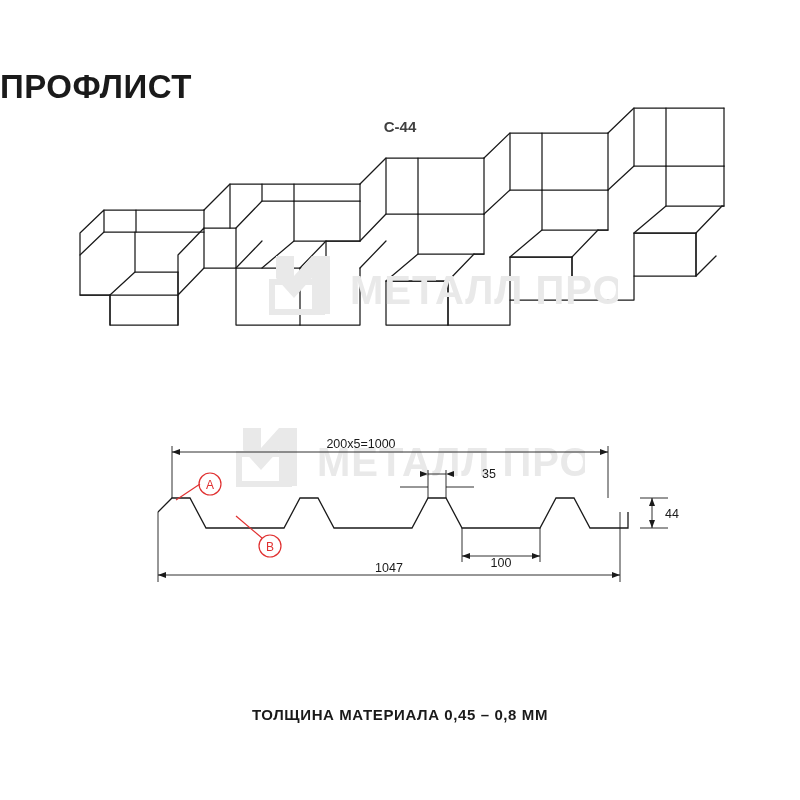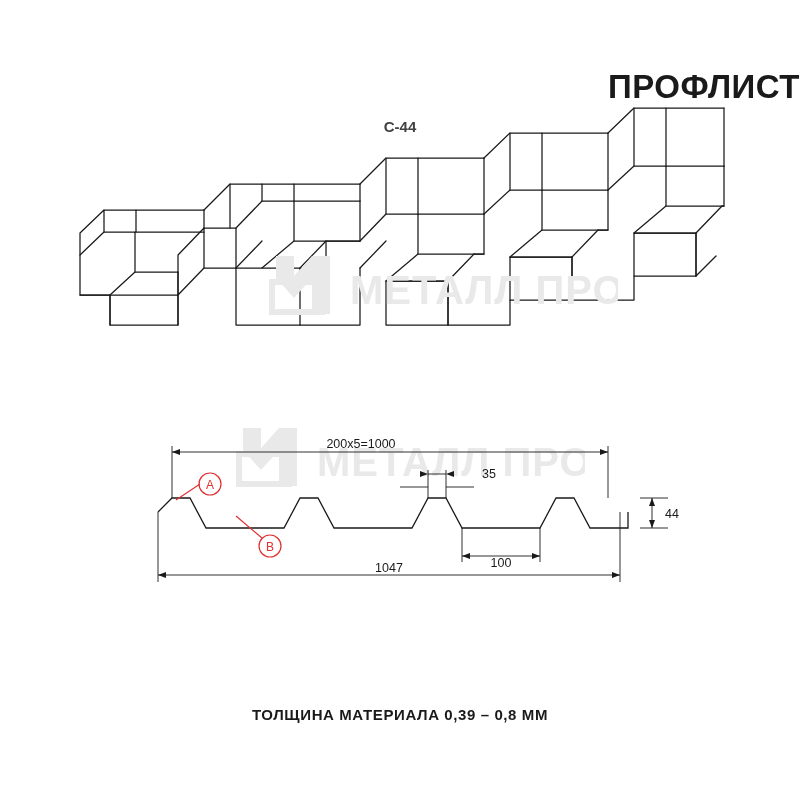--- a/index.html
+++ b/index.html
@@ -17,21 +17,21 @@
   }
   .page {
     position: absolute;
     inset: 0;
   }
   .title {
     position: absolute;
     top: 68px;
     left: 0;
     width: 800px;
-    text-align: right;
+    text-align: left;
     font-size: 33px;
     font-weight: bold;
     letter-spacing: 0.5px;
     color: #1a1a1a;
   }
   .subtitle {
     position: absolute;
     top: 118px;
     left: 0;
     width: 800px;
@@ -234,15 +234,15 @@
 
     <g fill="#1a1a1a" font-family="Liberation Sans, sans-serif" font-size="12.5">
       <text x="361" y="448" text-anchor="middle">200х5=1000</text>
       <text x="489" y="478" text-anchor="middle">35</text>
       <text x="501" y="567" text-anchor="middle">100</text>
       <text x="389" y="572" text-anchor="middle">1047</text>
       <text x="665" y="518" text-anchor="start">44</text>
     </g>
   </svg>
 
-  <div class="footer-note">ТОЛЩИНА МАТЕРИАЛА 0,39 – 0,8 ММ</div>
+  <div class="footer-note">ТОЛЩИНА МАТЕРИАЛА 0,45 – 0,8 ММ</div>
 
 </div>
 
 </body></html>

